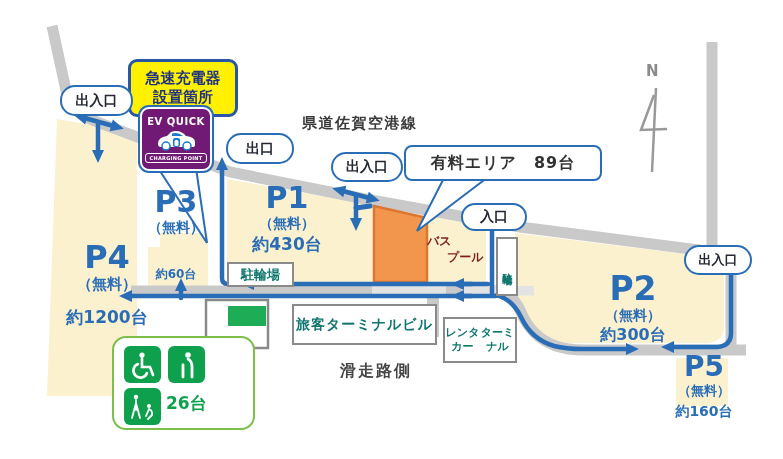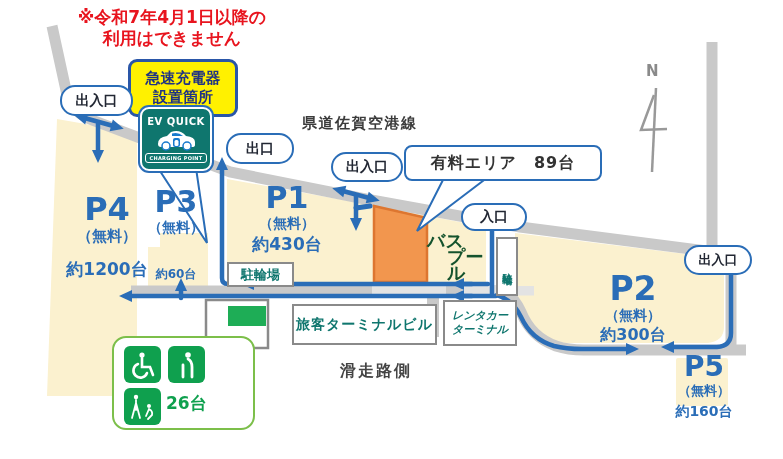--- a/index.html
+++ b/index.html
@@ -7,37 +7,37 @@
          font-family:"DejaVu Sans",sans-serif;}
   .abs{position:absolute;}
   svg.base{position:absolute;left:0;top:0;}
 
   .notice{left:70px;top:7px;width:204px;text-align:center;color:#E8141E;
           font-weight:bold;font-size:17px;line-height:21px;}
   .charger-callout{left:128px;top:59px;width:104px;height:52px;background:#FFF100;
           border:3px solid #2a56a8;border-radius:9px;display:flex;flex-direction:column;
           align-items:center;justify-content:center;color:#1f3284;font-weight:bold;
           font-size:15px;line-height:19px;}
-  .ev-sign{left:140px;top:107px;width:68px;height:60px;background:#0f766e;border:2px solid #fff;
+  .ev-sign{left:140px;top:107px;width:68px;height:60px;background:#701a75;border:2px solid #fff;
           box-shadow:0 0 0 2px #2a6db7;border-radius:9px;display:flex;flex-direction:column;
           align-items:center;justify-content:center;gap:1px;}
   .ev-top{color:#fff;font-weight:bold;font-size:10px;letter-spacing:.5px;}
   .ev-bottom{color:#fff;font-weight:bold;font-size:5px;border:1px solid #fff;border-radius:3px;
           padding:1px 3px;letter-spacing:.3px;}
   .road-name{left:302px;top:114px;font-size:15px;font-weight:bold;color:#3b3b3b;letter-spacing:1.5px;}
   .pill{background:#fff;border:2.5px solid #2a6db7;border-radius:15px;color:#222733;
           font-weight:bold;font-size:14px;display:flex;align-items:center;justify-content:center;}
   .paid-callout{left:404px;top:145px;width:194px;height:32px;background:#fff;border:2.5px solid #2a6db7;
           border-radius:8px;display:flex;align-items:center;justify-content:center;
           font-weight:bold;font-size:16px;color:#333;letter-spacing:1px;}
   .plabel{text-align:center;color:#2a6db7;font-weight:bold;}
   .pname{display:block;}
   .pfee{display:block;}
   .pcap{display:block;}
-  .buspool{left:427px;top:233px;width:60px;color:#14532d;font-weight:bold;font-size:18px;line-height:16px;}
+  .buspool{left:427px;top:233px;width:60px;color:#7f1d1d;font-weight:bold;font-size:12px;line-height:16px;}
   .graybox{background:#fff;border:2px solid #8a8a8a;color:#0f766e;font-weight:bold;
           display:flex;align-items:center;justify-content:center;text-align:center;}
   .vtext{writing-mode:vertical-rl;text-orientation:upright;letter-spacing:1px;}
   .runway{left:340px;top:361px;font-size:16px;font-weight:bold;color:#444;letter-spacing:2px;}
   .green-callout{left:112px;top:336px;width:139px;height:90px;background:#fff;
           border:2.5px solid #7CBF4A;border-radius:14px;}
   .gicon{position:absolute;width:37px;height:37px;background:#0FA04E;border-radius:6px;
           display:flex;align-items:center;justify-content:center;}
   .gcount{position:absolute;left:52px;top:54px;width:44px;color:#0FA04E;font-weight:bold;font-size:17px;}
   .compass-n{left:646px;top:62px;color:#8a8a8a;font-weight:bold;font-size:15px;}
@@ -94,24 +94,20 @@
       <path marker-end="url(#arw)" d="M356,196 L356,224"></path>
       <path stroke-width="5" d="M356,208 L370,206"></path>
     </g>
 
     <g stroke="#999" stroke-width="2.5" fill="none">
       <path d="M656,88 L652,172"></path>
       <path d="M654,95 L641,130 L667,129"></path>
     </g>
   </svg>
 
-  <div class="abs notice">
-    <div>※令和7年4月1日以降の</div>
-    <div>利用はできません</div>
-  </div>
 
   <div class="abs charger-callout">
     <div>急速充電器</div>
     <div>設置箇所</div>
   </div>
 
   <div class="abs ev-sign">
     <div class="ev-top">EV QUICK</div>
     <svg width="44" height="24" viewBox="0 0 44 24">
       <path d="M4,16 Q4,9 13,8 L17,4 Q26,1 32,8 Q41,9 41,14 L41,17 Q41,19 38,19 L7,19 Q4,19 4,16 Z" fill="#fff"></path>
@@ -145,38 +141,38 @@
     <span class="pname" style="font-size:33px;line-height:35px;">P2</span>
     <span class="pfee" style="font-size:14px;line-height:19px;">（無料）</span>
     <span class="pcap" style="font-size:16px;line-height:20px;">約300台</span>
   </div>
   <div class="abs plabel" style="left:138px;top:185px;width:76px;">
     <span class="pname" style="font-size:30px;line-height:33px;">P3</span>
     <span class="pfee" style="font-size:14px;line-height:18px;">（無料）</span>
     <span class="pcap" style="font-size:12px;line-height:20px;margin-top:28px;">約60台</span>
   </div>
   <div class="abs plabel" style="left:52px;top:192px;width:110px;">
-    <span class="pname" style="font-size:32px;line-height:34px;">P4</span>
+    <span class="pname" style="font-size:32px;line-height:34px;margin-top:48px;">P4</span>
     <span class="pfee" style="font-size:15px;line-height:20px;">（無料）</span>
     <span class="pcap" style="font-size:17px;line-height:22px;margin-top:12px;">約1200台</span>
   </div>
   <div class="abs plabel" style="left:666px;top:352px;width:76px;">
     <span class="pname" style="font-size:28px;line-height:30px;">P5</span>
     <span class="pfee" style="font-size:13px;line-height:17px;">（無料）</span>
     <span class="pcap" style="font-size:14px;line-height:18px;margin-top:3px;">約160台</span>
   </div>
 
   <div class="abs buspool">
     <div>バス</div>
     <div style="padding-left:20px;">プール</div>
   </div>
   <div class="abs graybox" style="left:227px;top:262px;width:63px;height:21px;font-size:13px;">駐輪場</div>
   <div class="abs graybox vtext" style="left:496px;top:237px;width:18px;height:55px;font-size:10px;">駐輪場</div>
   <div class="abs graybox" style="left:292px;top:304px;width:141px;height:37px;font-size:14px;letter-spacing:1px;">旅客ターミナルビル</div>
-  <div class="abs graybox" style="left:443px;top:300px;width:70px;height:42px;font-size:11px;line-height:14px;flex-direction:column;font-style:italic;">
+  <div class="abs graybox" style="left:443px;top:317px;width:70px;height:42px;font-size:11px;line-height:14px;flex-direction:row;">
     <div>レンタカー</div>
     <div>ターミナル</div>
   </div>
   <div class="abs runway">滑走路側</div>
 
   <div class="abs green-callout">
     <div class="gicon" style="left:10px;top:8px;">
       <svg width="30" height="30" viewBox="0 0 30 30" fill="none" stroke="#fff" stroke-width="2.6" stroke-linecap="round">
         <circle cx="14" cy="5" r="2.6" fill="#fff" stroke="none"></circle>
         <path d="M14,8 L14,17 L22,17 L25,25"></path>

